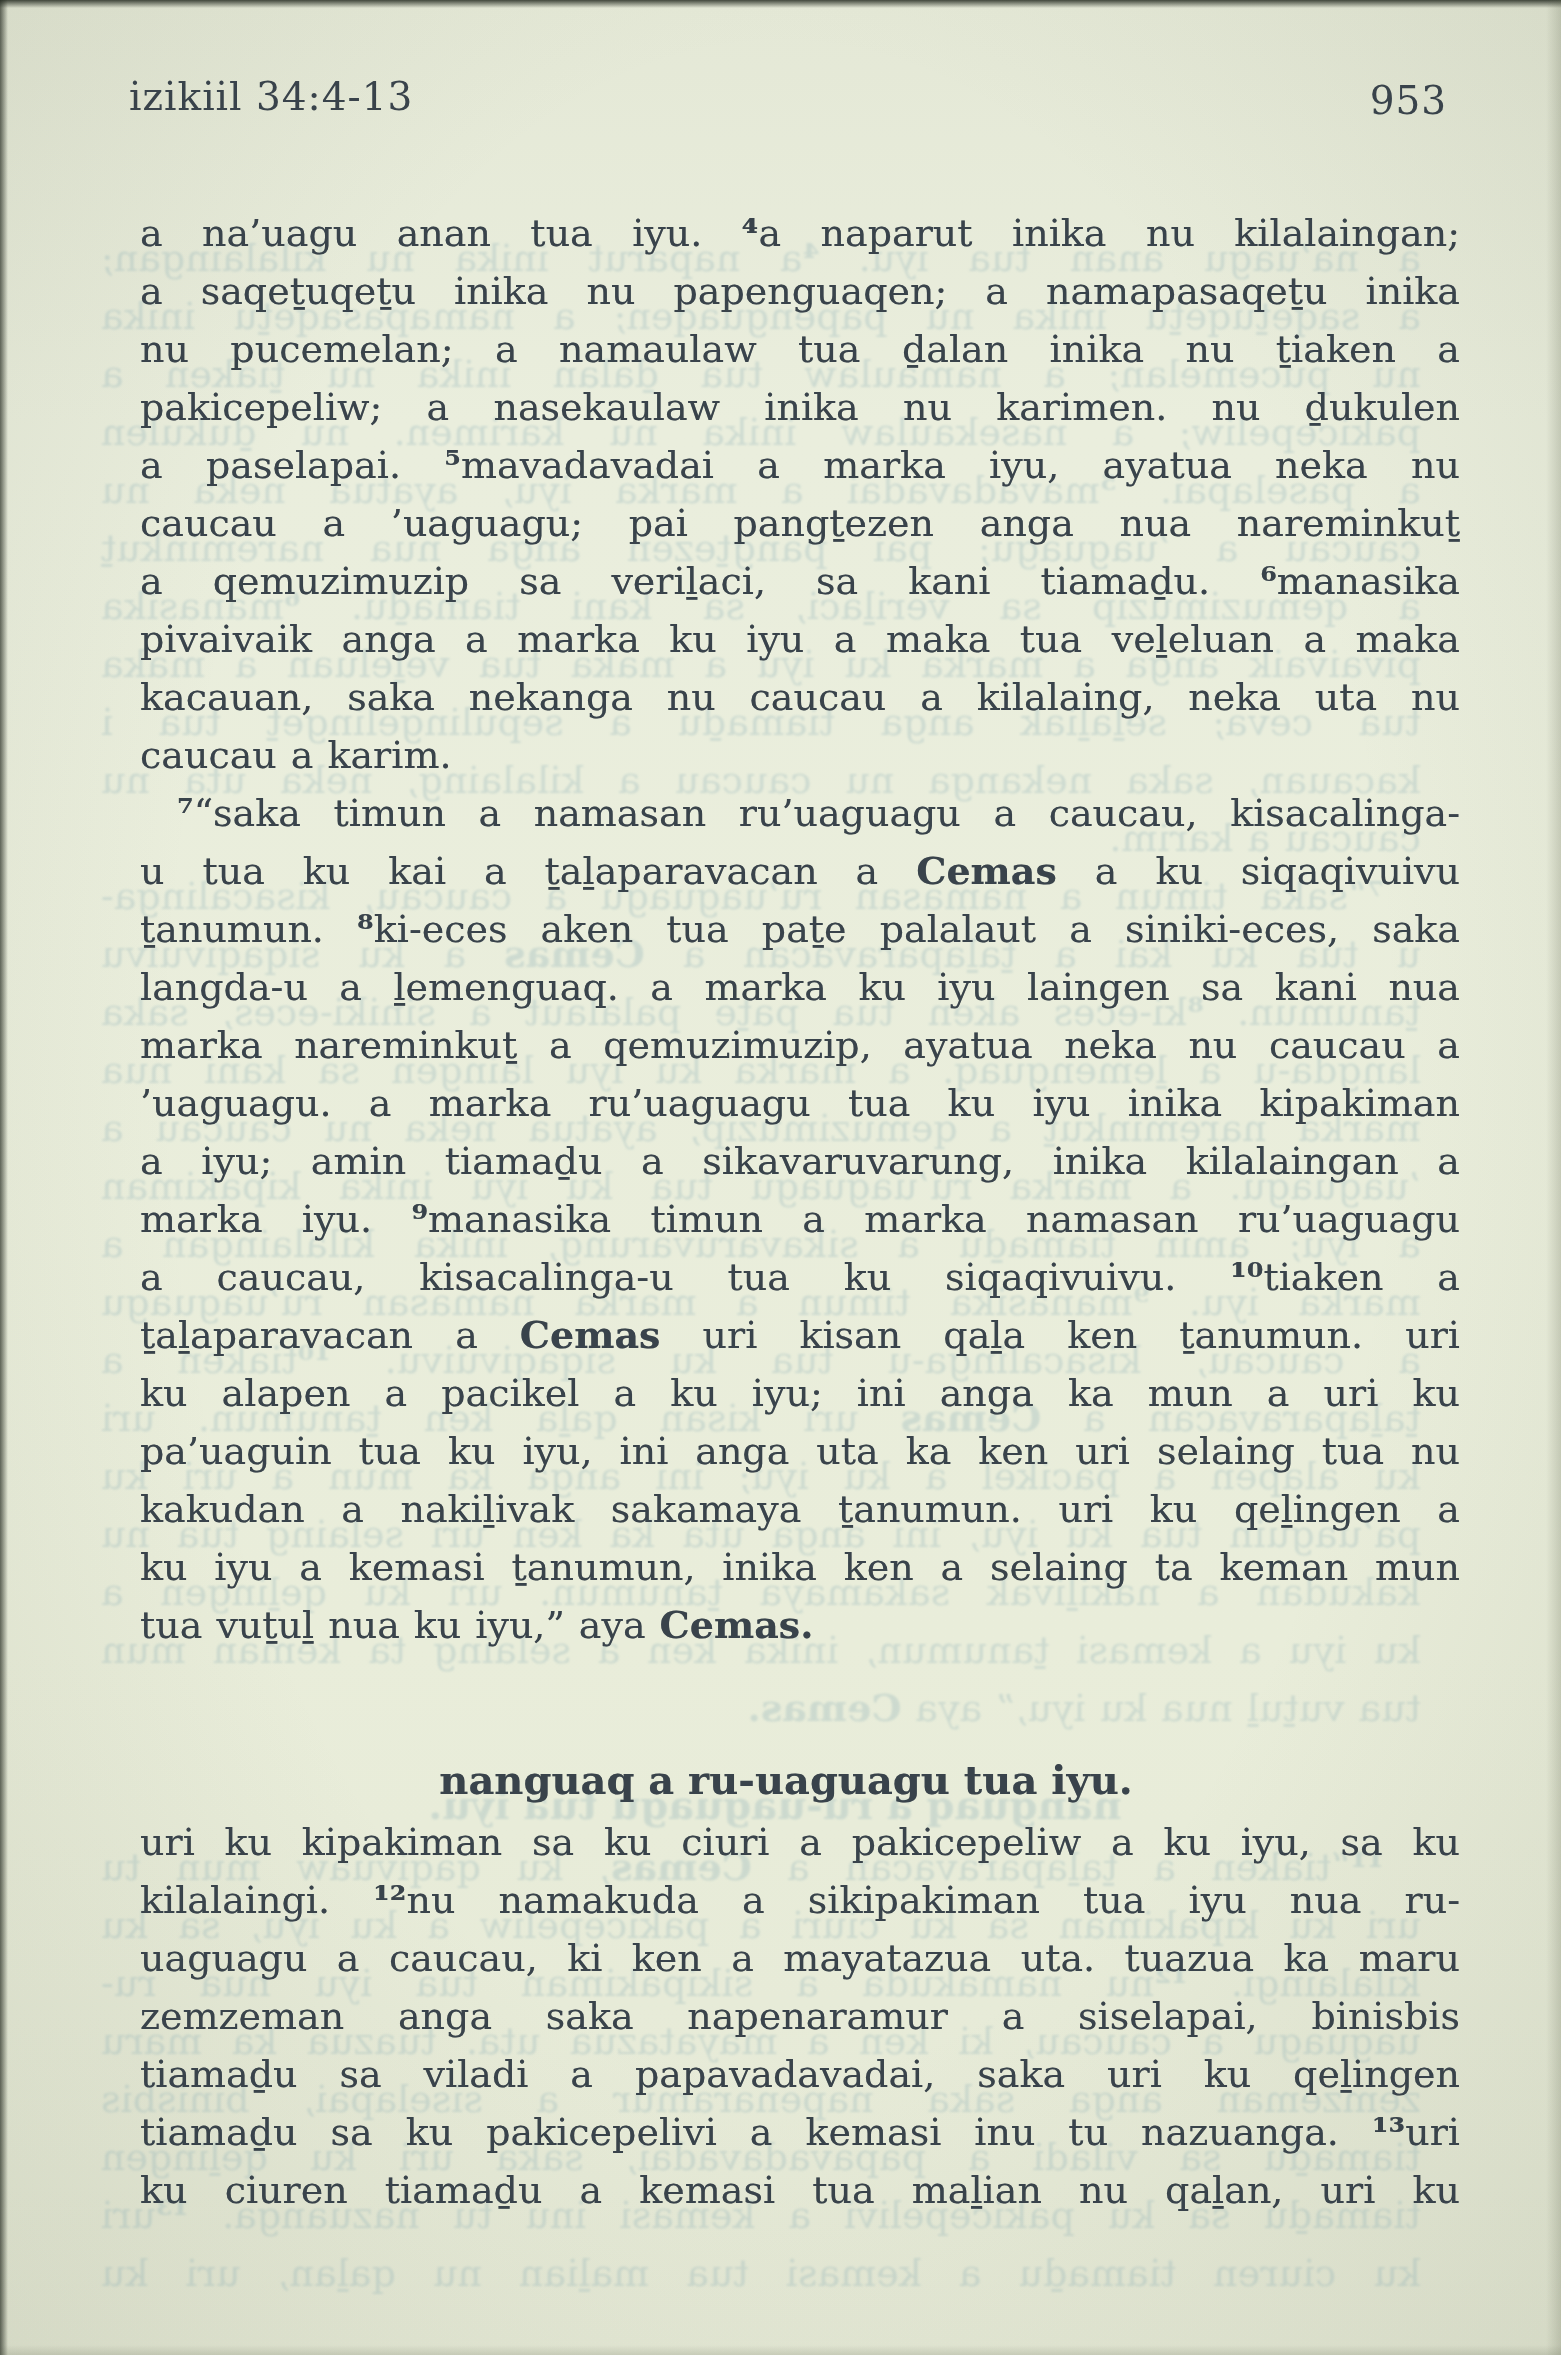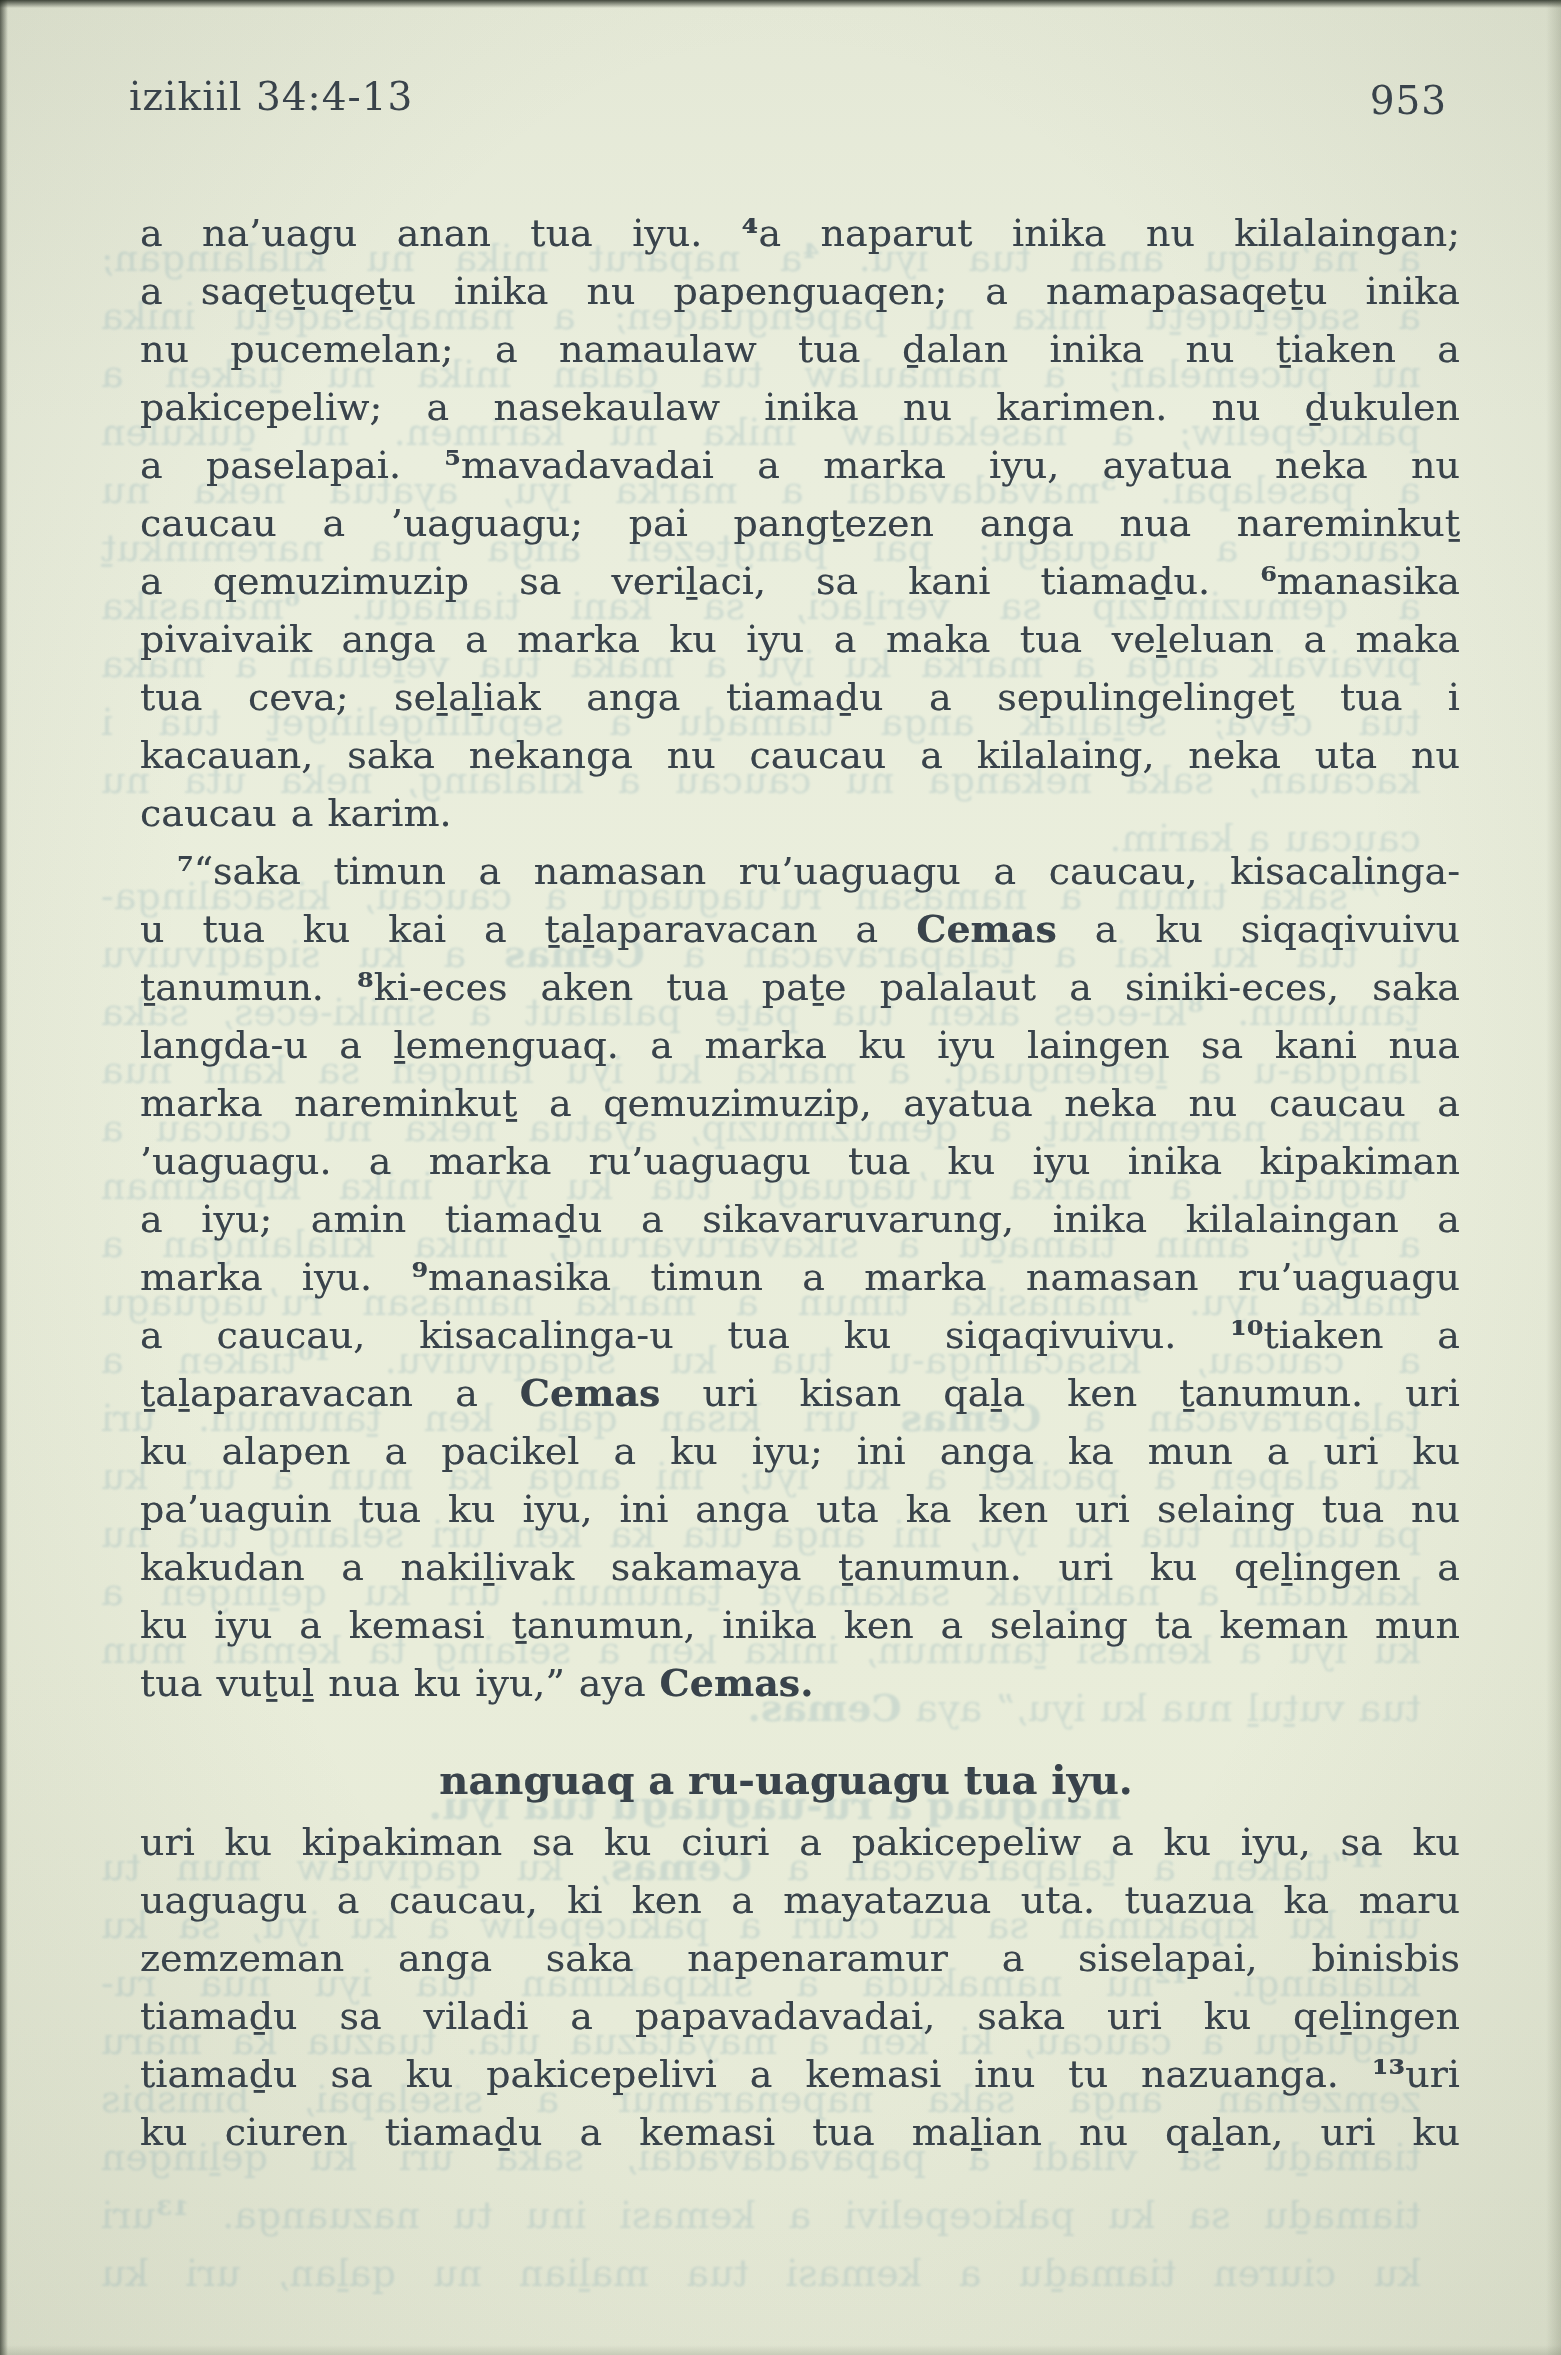--- a/index.html
+++ b/index.html
@@ -116,21 +116,20 @@
 
   <div class="textblock block-a" id="blockA">
       <div class="line"><span>a na’uagu anan tua iyu. </span><span class="bold">⁴</span><span>a naparut inika nu kilalaingan;</span></div>
       <div class="line"><span>a saqeṯuqeṯu inika nu papenguaqen; a namapasaqeṯu inika</span></div>
       <div class="line"><span>nu pucemelan; a namaulaw tua ḏalan inika nu ṯiaken a</span></div>
       <div class="line"><span>pakicepeliw; a nasekaulaw inika nu karimen. nu ḏukulen</span></div>
       <div class="line"><span>a paselapai. </span><span class="bold">⁵</span><span>mavadavadai a marka iyu, ayatua neka nu</span></div>
       <div class="line"><span>caucau a ’uaguagu; pai pangṯezen anga nua nareminkuṯ</span></div>
       <div class="line"><span>a qemuzimuzip sa veriḻaci, sa kani tiamaḏu. </span><span class="bold">⁶</span><span>manasika</span></div>
       <div class="line"><span>pivaivaik anga a marka ku iyu a maka tua veḻeluan a maka</span></div>
-      <div class="line"><span>tua ceva; seḻaḻiak anga tiamaḏu a sepulingelingeṯ tua i</span></div>
       <div class="line"><span>kacauan, saka nekanga nu caucau a kilalaing, neka uta nu</span></div>
       <div class="line para-end"><span>caucau a karim.</span></div>
       <div class="line indent"><span class="bold">⁷</span><span>“saka timun a namasan ru’uaguagu a caucau, kisacalinga-</span></div>
       <div class="line"><span>u tua ku kai a ṯaḻaparavacan a </span><span class="bold">Cemas</span><span> a ku siqaqivuivu</span></div>
       <div class="line"><span>ṯanumun. </span><span class="bold">⁸</span><span>ki-eces aken tua paṯe palalaut a siniki-eces, saka</span></div>
       <div class="line"><span>langda-u a ḻemenguaq. a marka ku iyu laingen sa kani nua</span></div>
       <div class="line"><span>marka nareminkuṯ a qemuzimuzip, ayatua neka nu caucau a</span></div>
       <div class="line"><span>’uaguagu. a marka ru’uaguagu tua ku iyu inika kipakiman</span></div>
       <div class="line"><span>a iyu; amin tiamaḏu a sikavaruvarung, inika kilalaingan a</span></div>
       <div class="line"><span>marka iyu. </span><span class="bold">⁹</span><span>manasika timun a marka namasan ru’uaguagu</span></div>
@@ -140,20 +139,21 @@
       <div class="line"><span>pa’uaguin tua ku iyu, ini anga uta ka ken uri selaing tua nu</span></div>
       <div class="line"><span>kakudan a nakiḻivak sakamaya ṯanumun. uri ku qeḻingen a</span></div>
       <div class="line"><span>ku iyu a kemasi ṯanumun, inika ken a selaing ta keman mun</span></div>
       <div class="line para-end"><span>tua vuṯuḻ nua ku iyu,” aya </span><span class="bold">Cemas.</span></div>
     </div>
 
   <div class="section-heading" id="heading">nanguaq a ru-uaguagu tua iyu.</div>
 
   <div class="textblock block-b" id="blockB">
       <div class="line"><span>uri ku kipakiman sa ku ciuri a pakicepeliw a ku iyu, sa ku</span></div>
+      <div class="line"><span>kilalaingi. </span><span class="bold">¹²</span><span>nu namakuda a sikipakiman tua iyu nua ru-</span></div>
       <div class="line"><span>uaguagu a caucau, ki ken a mayatazua uta. tuazua ka maru</span></div>
       <div class="line"><span>zemzeman anga saka napenaramur a siselapai, binisbis</span></div>
       <div class="line"><span>tiamaḏu sa viladi a papavadavadai, saka uri ku qeḻingen</span></div>
       <div class="line"><span>tiamaḏu sa ku pakicepelivi a kemasi inu tu nazuanga. </span><span class="bold">¹³</span><span>uri</span></div>
       <div class="line"><span>ku ciuren tiamaḏu a kemasi tua maḻian nu qaḻan, uri ku</span></div>
     </div>
 
   <div class="edge-top"></div>
   <div class="edge-left"></div>
   <div class="edge-right"></div>

